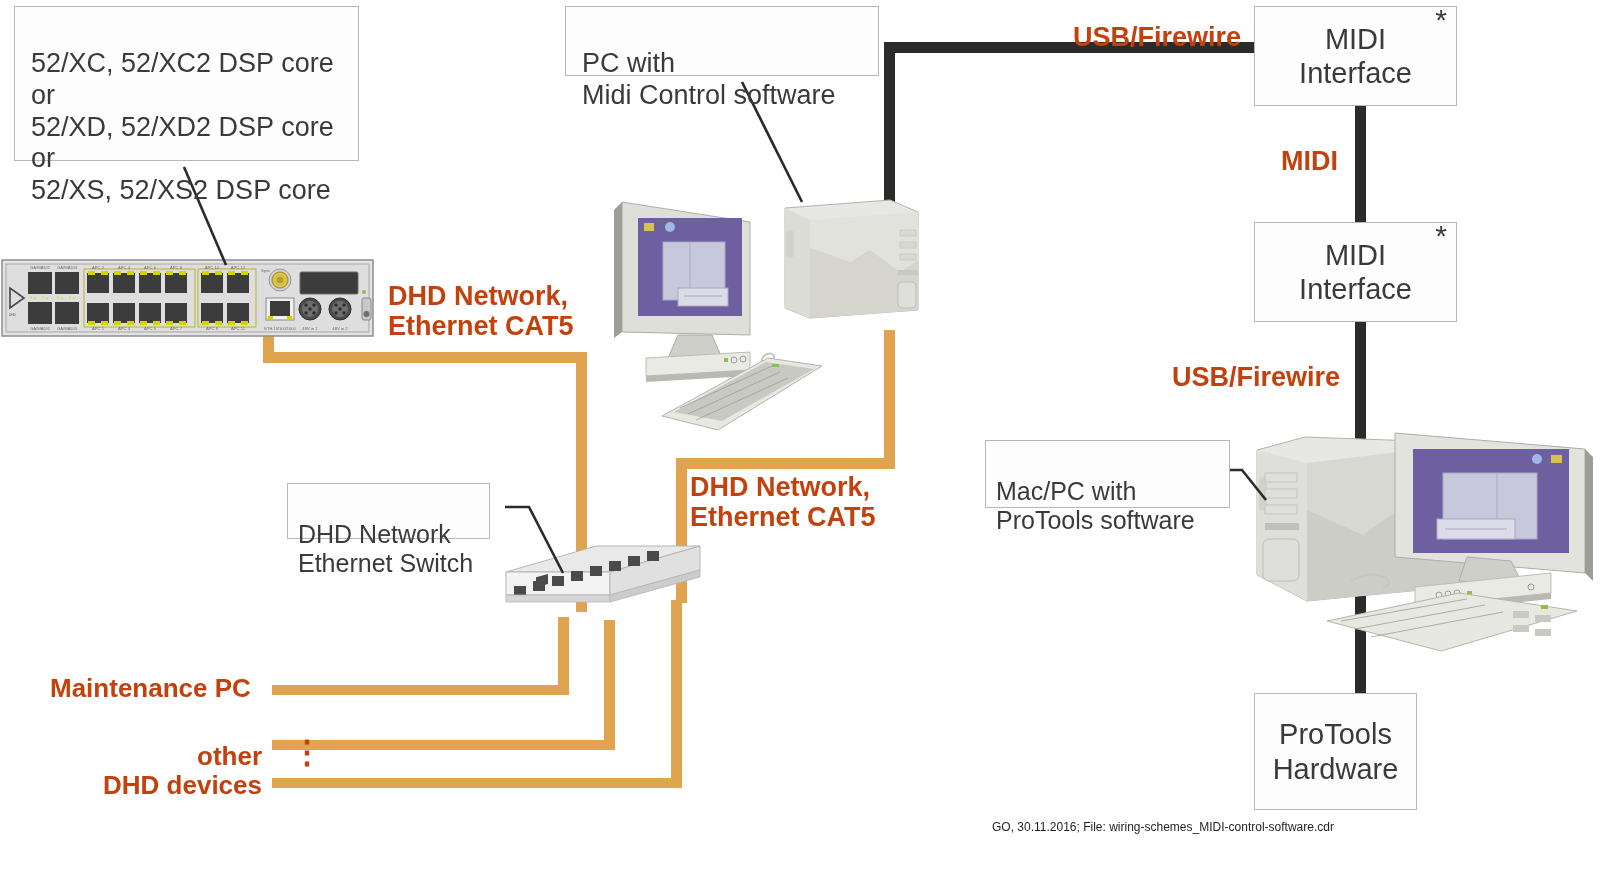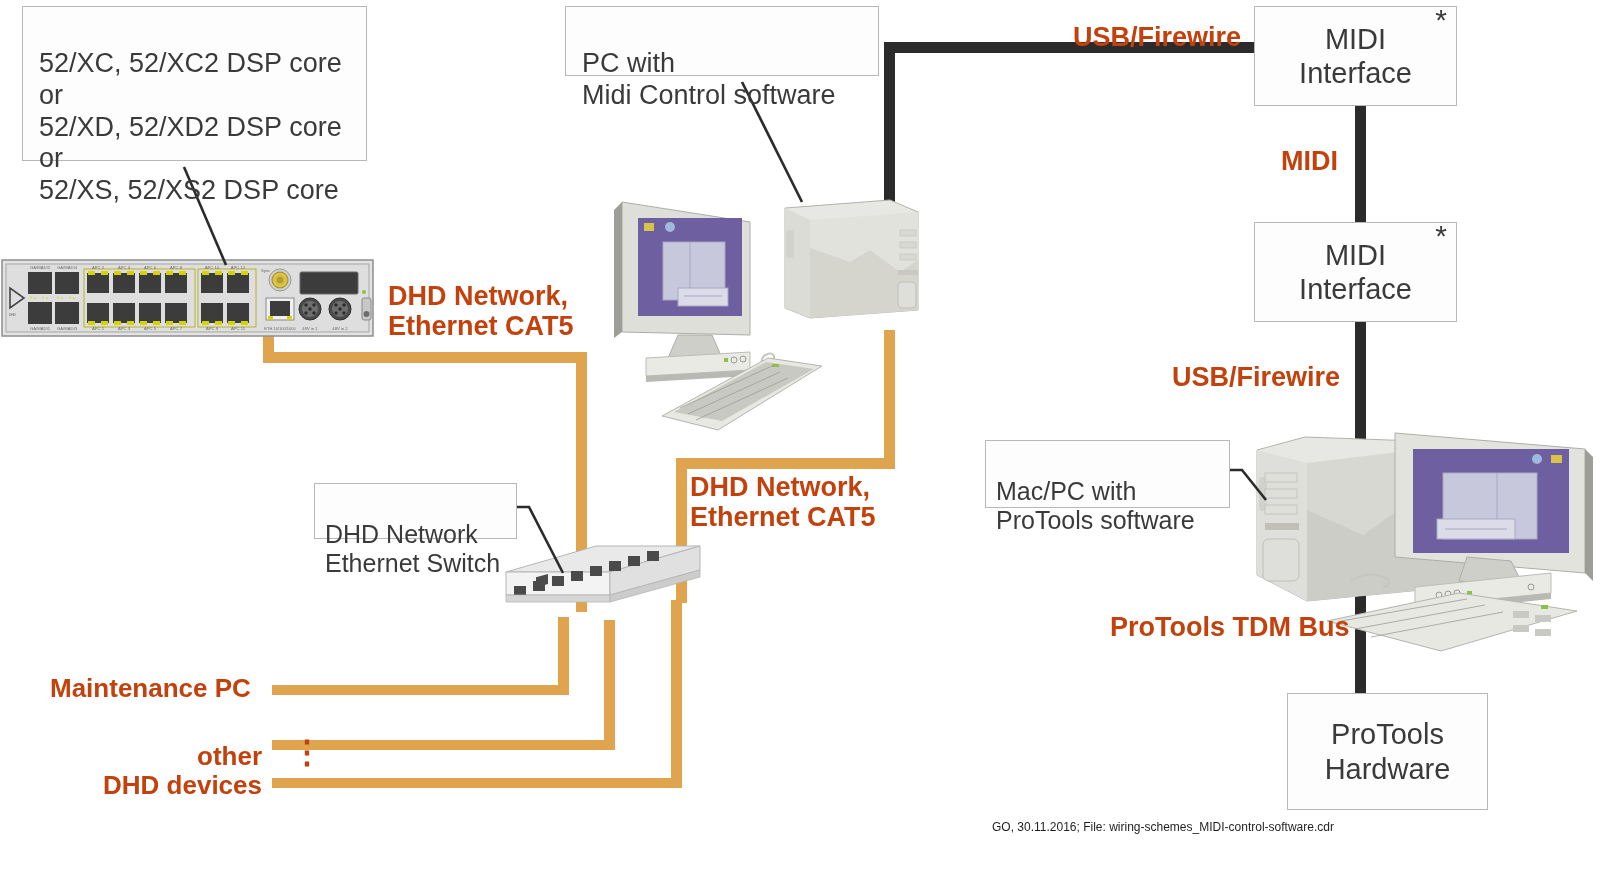--- a/index.html
+++ b/index.html
@@ -370,34 +370,34 @@
       <rect x="268" y="210" width="16" height="7"></rect>
       <rect x="290" y="214" width="16" height="7"></rect>
     </g>
     <rect x="296" y="190" width="7" height="4" fill="#8fbf4a"></rect>
   </svg>
 
   <svg class="art" style="left:1222px; top:462px; width:60px; height:50px;" viewBox="0 0 60 50">
     <polyline points="0,8 20,8 44,38" fill="none" stroke="#2b2b2b" stroke-width="2.6"></polyline>
   </svg>
 
-  <div class="box callout" style="left:22px; top:6px; width:345px; height:155px;">
+  <div class="box callout" style="left:14px; top:6px; width:345px; height:155px;">
     <span class="box-inner">52/XC, 52/XC2 DSP core
 or
 52/XD, 52/XD2 DSP core
 or
 52/XS, 52/XS2 DSP core</span>
   </div>
 
   <div class="box callout" style="left:565px; top:6px; width:314px; height:70px;">
     <span class="box-inner">PC with
 Midi Control software</span>
   </div>
 
-  <div class="box callout" style="left:314px; top:483px; width:203px; height:56px; font-size:25px; padding:6px 10px;">
+  <div class="box callout" style="left:287px; top:483px; width:203px; height:56px; font-size:25px; padding:6px 10px;">
     <span class="box-inner">DHD Network
 Ethernet Switch</span>
   </div>
 
   <div class="box callout" style="left:985px; top:440px; width:245px; height:68px; font-size:25px; padding:6px 10px;">
     <span class="box-inner">Mac/PC with
 ProTools software</span>
   </div>
 
   <div class="box node" style="left:1254px; top:6px; width:203px; height:100px;">
@@ -405,32 +405,31 @@
 Interface</span>
     <span class="star">*</span>
   </div>
 
   <div class="box node" style="left:1254px; top:222px; width:203px; height:100px;">
     <span class="box-inner">MIDI
 Interface</span>
     <span class="star">*</span>
   </div>
 
-  <div class="box node" style="left:1254px; top:693px; width:201px; height:117px;margin-left:33px;">
+  <div class="box node" style="left:1254px; top:693px; width:163px; height:117px;">
     <span class="box-inner">ProTools
 Hardware</span>
   </div>
 
   <div class="lbl lbl-bold" style="left:1073px; top:22px; font-size:27px;">USB/Firewire</div>
 
   <div class="lbl lbl-bold" style="left:1281px; top:146px; font-size:27px;">MIDI</div>
 
   <div class="lbl lbl-bold" style="left:1172px; top:362px; font-size:27px;">USB/Firewire</div>
 
-  <div class="lbl lbl-bold" style="left:1110px; top:612px; font-size:27px;">ProTools TDM Bus</div>
 
   <div class="lbl lbl-bold" style="left:388px; top:281px; font-size:27px;">DHD Network,
 Ethernet CAT5</div>
 
   <div class="lbl lbl-bold" style="left:690px; top:472px; font-size:27px;">DHD Network,
 Ethernet CAT5</div>
 
   <div class="lbl lbl-bold" style="left:50px; top:674px; font-size:26px;">Maintenance PC</div>
 
   <div class="lbl lbl-bold" style="left:96px; top:731px; font-size:26px; width:166px; text-align:right;margin-top:11px;">other

